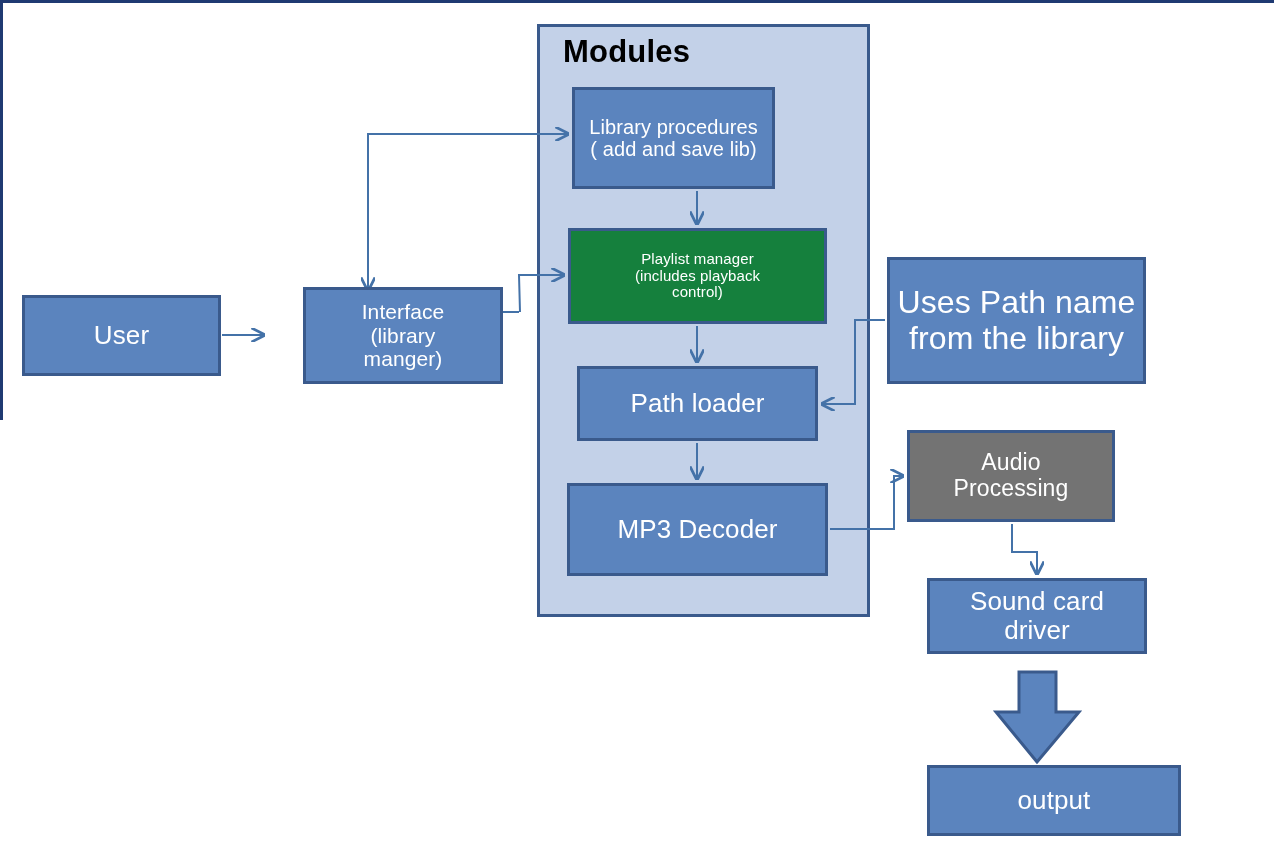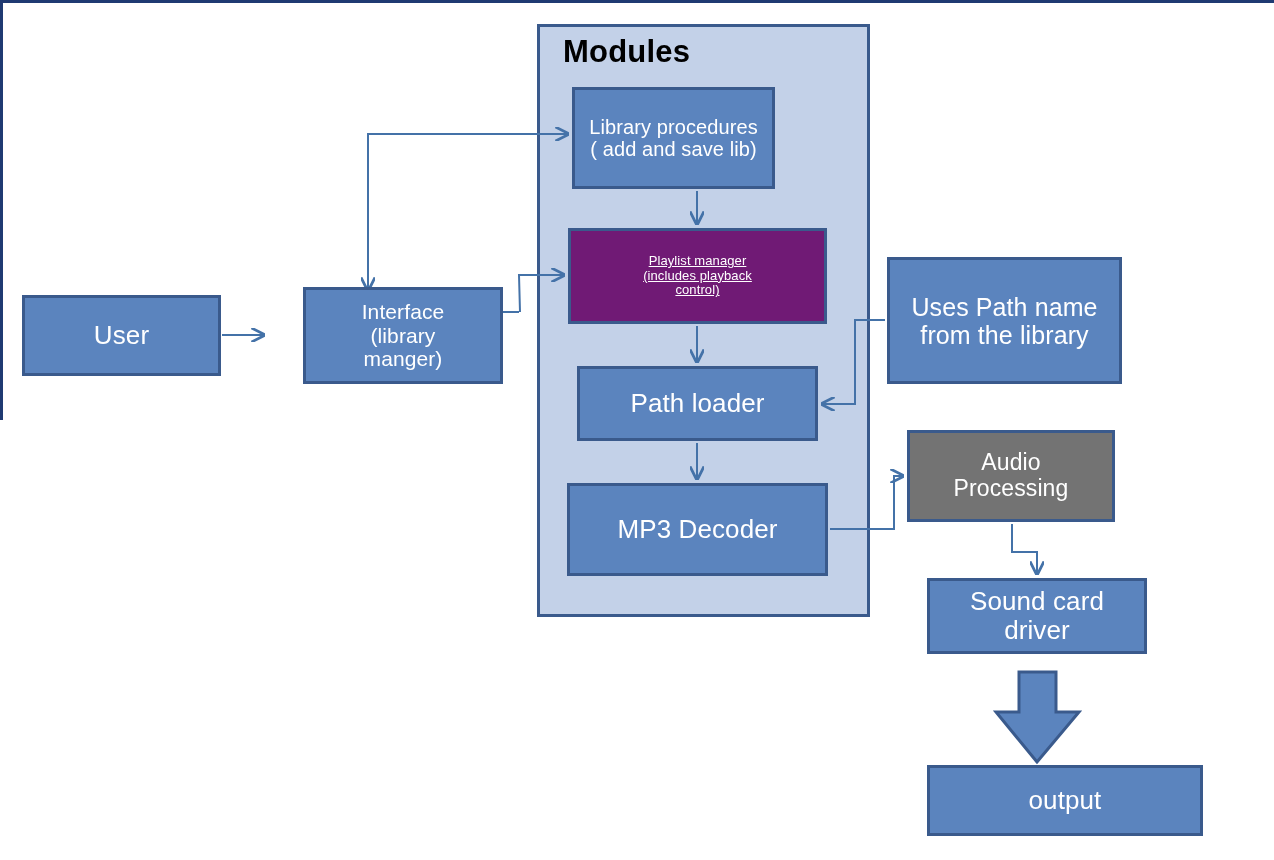--- a/index.html
+++ b/index.html
@@ -105,26 +105,26 @@
 
     <path d="M 1019 672 L 1056 672 L 1056 712 L 1079 712 L 1037 762 L 996 712 L 1019 712 Z" fill="#5B84BE" stroke="#3A5A8C" stroke-width="3" stroke-linejoin="miter"></path>
   </svg>
 
   <div class="node" style="left: 22px; top: 295px; width: 199px; height: 81px; font-size: 26px; background: rgb(91, 132, 190); border-color: rgb(58, 90, 140); color: rgb(255, 255, 255);">User</div>
   <div class="node" style="left: 268px; top: 287px; width: 200px; height: 97px; font-size: 21px; background: rgb(91, 132, 190); border-color: rgb(58, 90, 140); color: rgb(255, 255, 255); margin-left: 35px;">Interface
 (library
 manger)</div>
   <div class="node" style="left: 572px; top: 87px; width: 203px; height: 102px; font-size: 20px; background: rgb(91, 132, 190); border-color: rgb(58, 90, 140); color: rgb(255, 255, 255);">Library procedures
 ( add and save lib)</div>
-  <div class="node" style="left: 568px; top: 228px; width: 259px; height: 96px; font-size: 13px; background: #701a75; border-color: rgb(58, 90, 140); color: rgb(255, 255, 255); text-decoration: underline;">Playlist manager
+  <div class="node" style="left: 568px; top: 228px; width: 259px; height: 96px; font-size: 15px; background: #15803d; border-color: rgb(58, 90, 140); color: rgb(255, 255, 255);">Playlist manager
 (includes playback
 control)</div>
   <div class="node" style="left: 577px; top: 366px; width: 241px; height: 75px; font-size: 26px; background: rgb(91, 132, 190); border-color: rgb(58, 90, 140); color: rgb(255, 255, 255);">Path loader</div>
   <div class="node" style="left: 567px; top: 483px; width: 261px; height: 93px; font-size: 26px; background: rgb(91, 132, 190); border-color: rgb(58, 90, 140); color: rgb(255, 255, 255);">MP3 Decoder</div>
-  <div class="node" style="left: 887px; top: 257px; width: 235px; height: 127px; font-size: 25px; background: rgb(91, 132, 190); border-color: rgb(58, 90, 140); color: rgb(255, 255, 255);">Uses Path name
+  <div class="node" style="left: 887px; top: 257px; width: 259px; height: 127px; font-size: 32px; background: rgb(91, 132, 190); border-color: rgb(58, 90, 140); color: rgb(255, 255, 255);">Uses Path name
 from the library</div>
   <div class="node" style="left: 907px; top: 430px; width: 208px; height: 92px; font-size: 23px; background: #737373; border-color: rgb(58, 90, 140); color: rgb(255, 255, 255);">Audio
 Processing</div>
   <div class="node" style="left: 927px; top: 578px; width: 220px; height: 76px; font-size: 26px; background: rgb(91, 132, 190); border-color: rgb(58, 90, 140); color: rgb(255, 255, 255);">Sound card
 driver</div>
-  <div class="node" style="left: 927px; top: 765px; width: 276px; height: 71px; font-size: 26px; background: rgb(91, 132, 190); border-color: rgb(58, 90, 140); color: rgb(255, 255, 255);">output</div>
+  <div class="node" style="left: 927px; top: 765px; width: 254px; height: 71px; font-size: 26px; background: rgb(91, 132, 190); border-color: rgb(58, 90, 140); color: rgb(255, 255, 255);">output</div>
 
 </div>
 
 </body></html>

